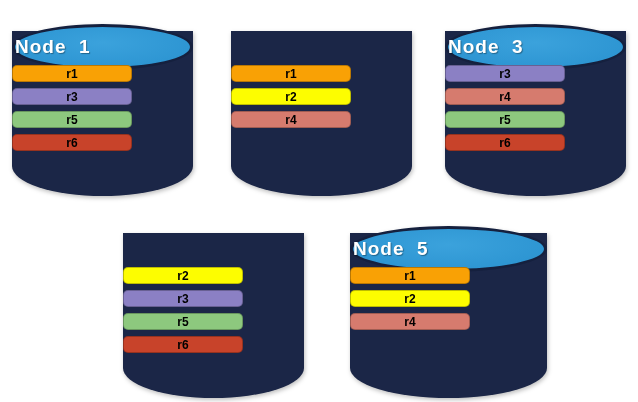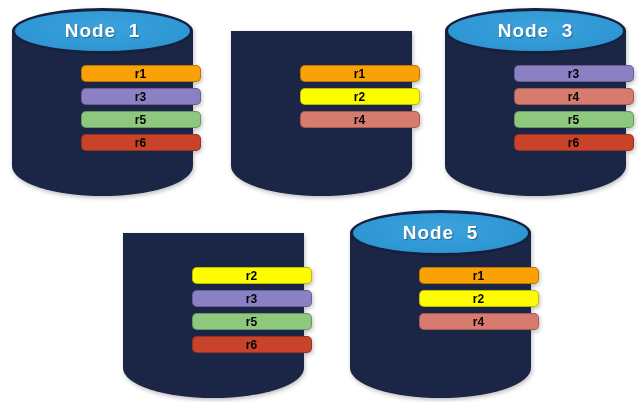--- a/index.html
+++ b/index.html
@@ -18,68 +18,66 @@
   .node {
     position: absolute;
     width: 181px;
     height: 188px;
     filter: drop-shadow(1px 2px 2px rgba(0,0,0,0.25));
   }
   .node-1 { left: 12px;  top: 8px; }
   .node-2 { left: 231px; top: 8px; }
   .node-3 { left: 445px; top: 8px; }
   .node-4 { left: 123px; top: 210px; }
-  .node-5 { left: 350px; top: 210px; }
+  .node-5 { left: 350px; top: 210px; padding-left: 16px; }
 
   .cyl-body {
     position: absolute;
     left: 0;
     top: 23px;
     width: 100%;
     height: 165px;
     background: #1B2647;
     border-bottom-left-radius: 50% 30px;
     border-bottom-right-radius: 50% 30px;
     box-sizing: border-box;
   }
   .cyl-top {
     position: absolute;
     left: 0;
-    top: 0;
+    top: 16px;
     width: 100%;
     height: 46px;
     background: #2E96D3;
     background: radial-gradient(ellipse at 50% 40%, #3BA2DC 0%, #2E96D3 70%, #2A8CC8 100%);
     border: 3px solid #15203E;
     border-radius: 50%;
     box-sizing: border-box;
     z-index: 2;
     display: flex;
     align-items: center;
-    justify-content: center;
+    justify-content: flex-start;
   }
   .node-title {
     color: #ffffff;
     font-weight: bold;
     font-size: 19px;
     white-space: pre;
     letter-spacing: 1px;
     text-shadow: 1px 1px 1px rgba(0,0,0,0.35);
   }
   .bars {
     position: absolute;
     left: 0;
     top: 57px;
     width: 100%;
     display: flex;
     flex-direction: column;
-    align-items: center;
     gap: 6px;
     z-index: 3;
-    margin-left: 38px;
   }
   .bar {
     width: 120px;
     height: 17px;
     border-radius: 5px;
     border: 1px solid rgba(0,0,0,0.25);
     box-sizing: border-box;
     display: flex;
     align-items: center;
     justify-content: center;

